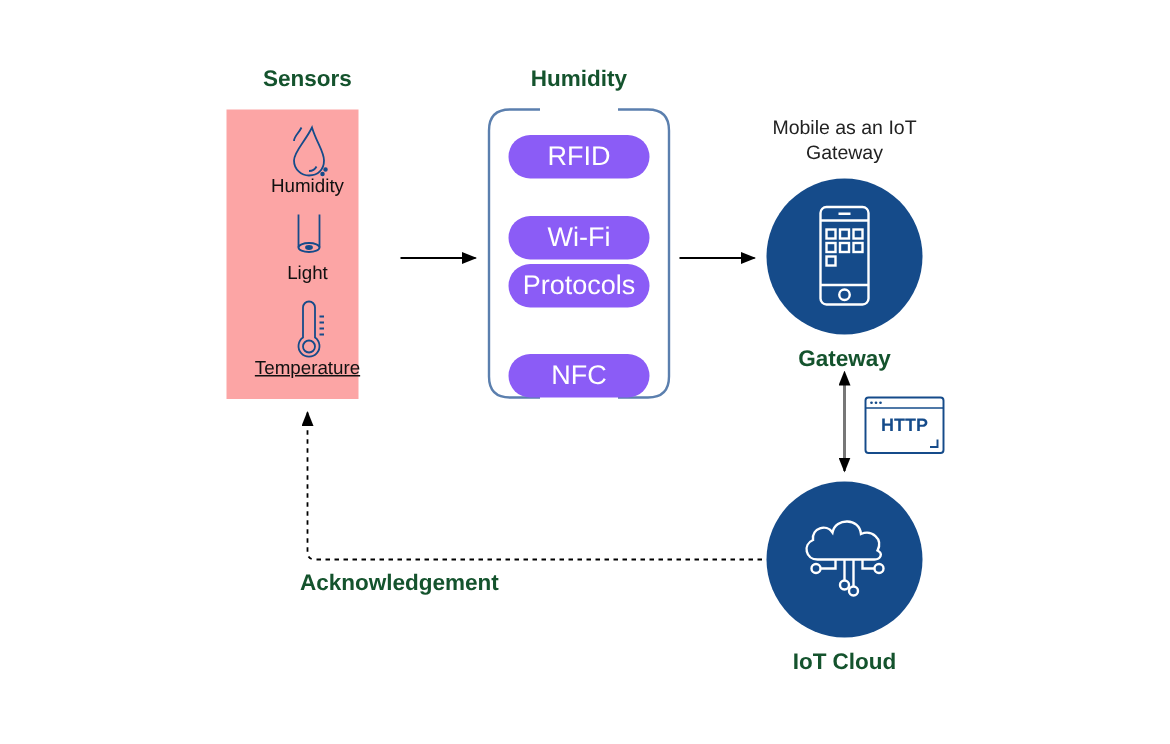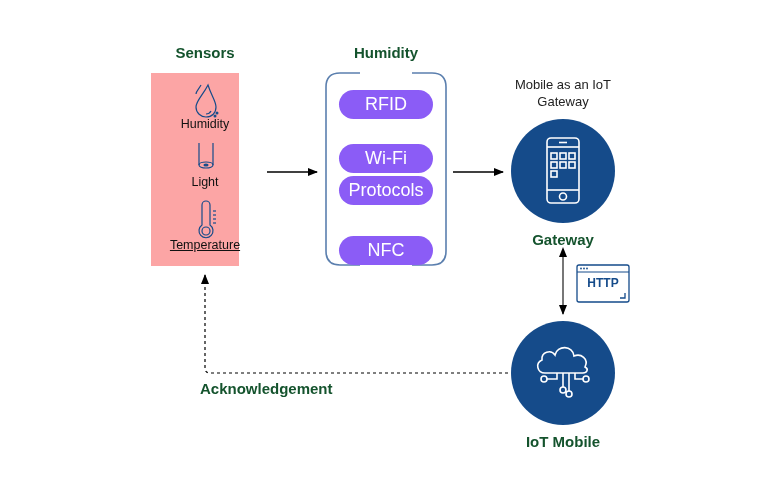--- a/index.html
+++ b/index.html
@@ -118,15 +118,15 @@
       <path d="M52,52 L52,66"></path>
       <path d="M58,52 L58,70"></path>
       <path d="M64,52 L64,58 L72,58"></path>
       <circle cx="33" cy="58" r="3"></circle>
       <circle cx="52" cy="69" r="3"></circle>
       <circle cx="58" cy="73" r="3"></circle>
       <circle cx="75" cy="58" r="3"></circle>
     </g>
   </svg>
 </div>
-<div class="abs title" style="left:500px;top:433px;width:126px;">IoT Mobile</div>
+<div class="abs title" style="left:500px;top:433px;width:126px;">IoT Cloud</div>
 
 <div class="abs title" style="left:200px;top:380px;text-align:right;">Acknowledgement</div>
 
 </body></html>

